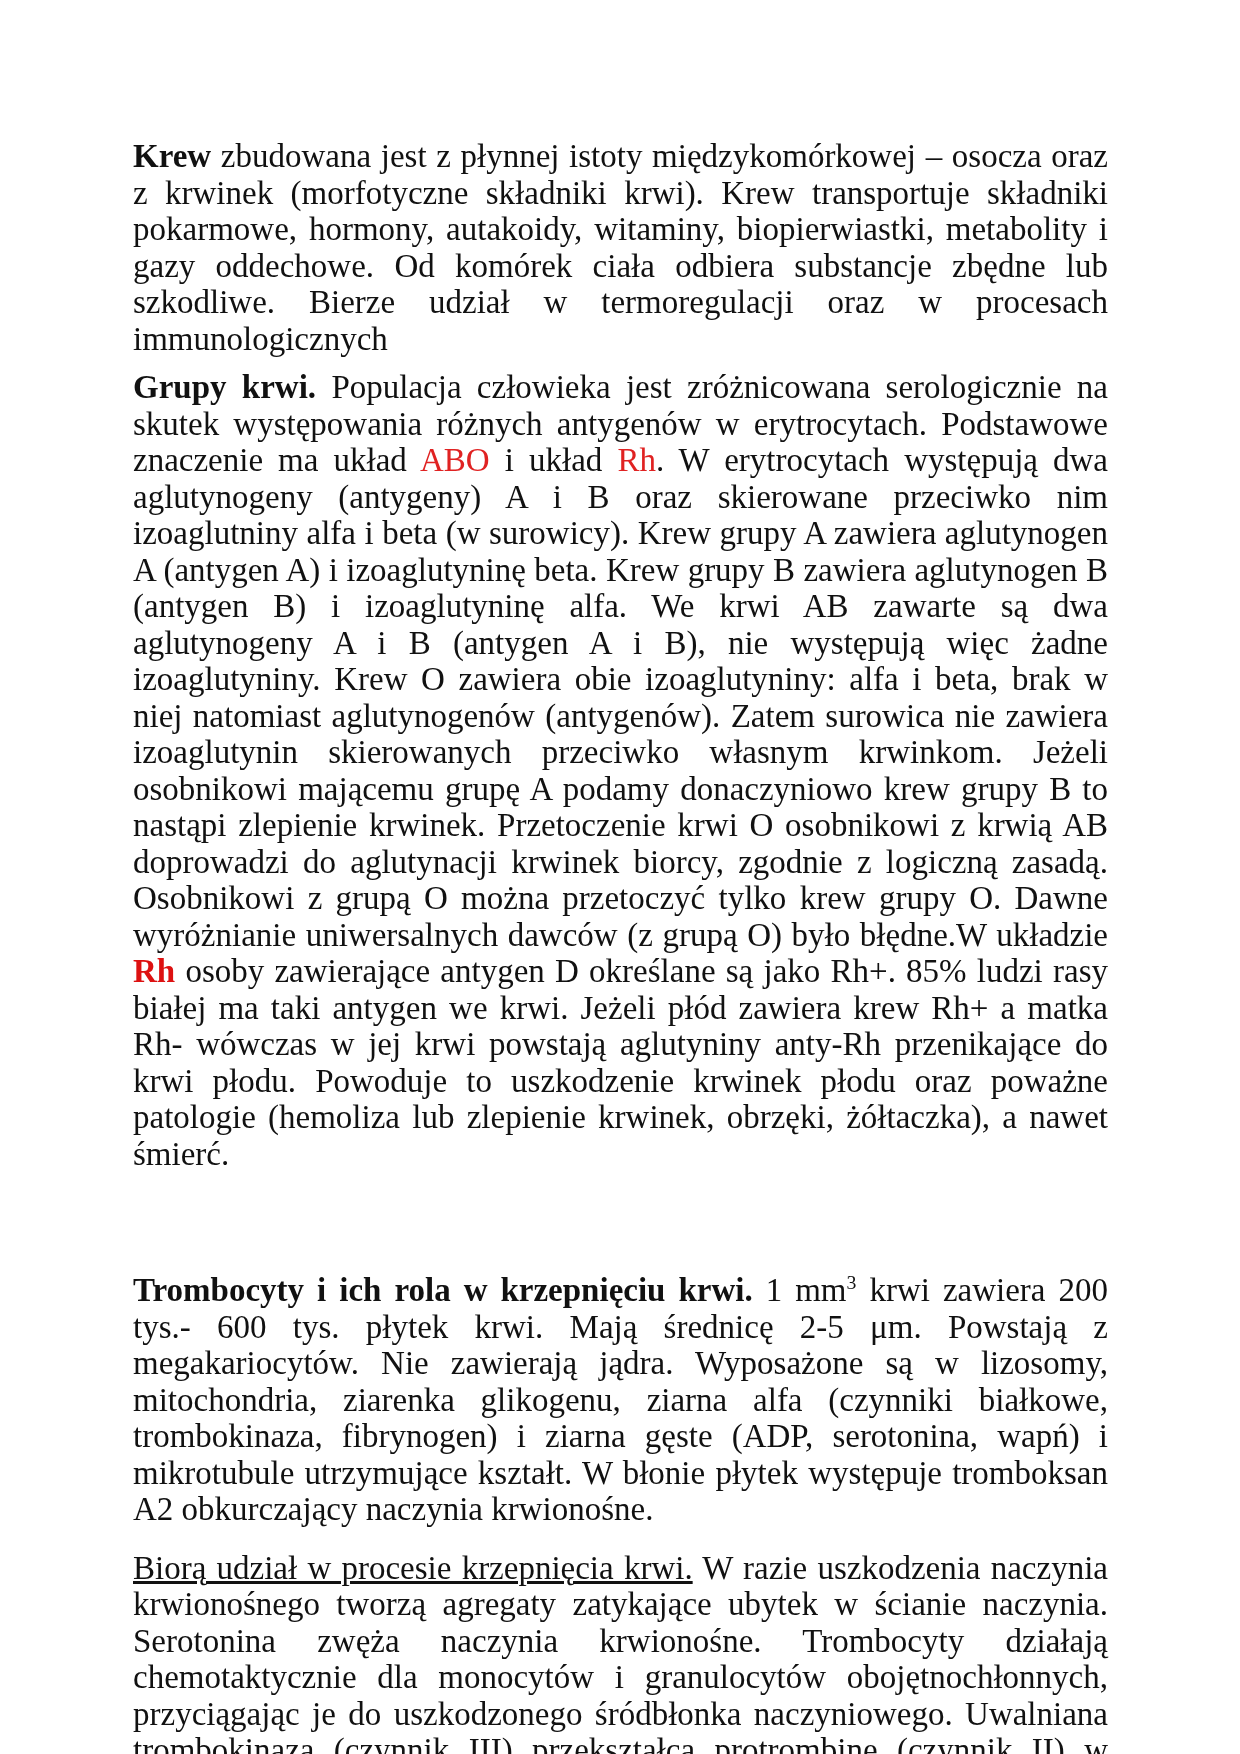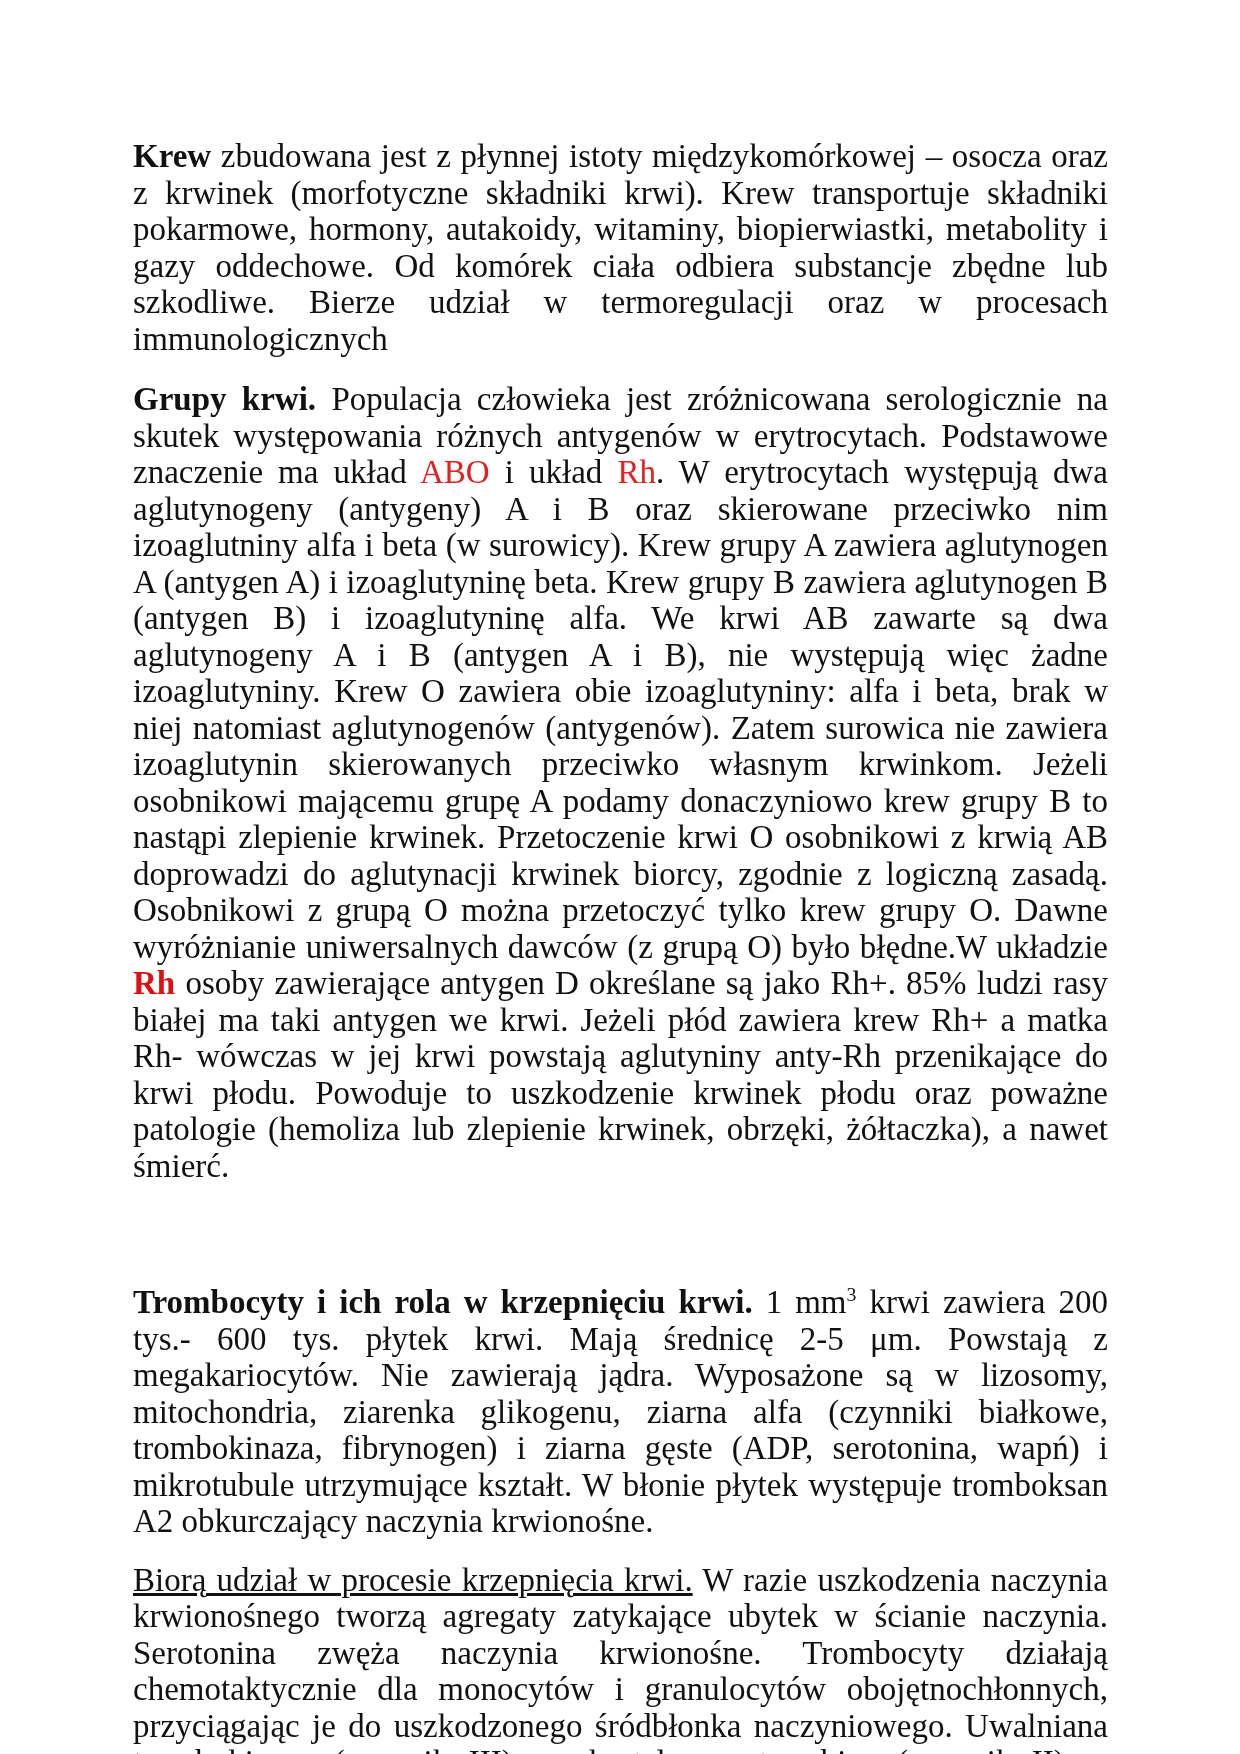--- a/index.html
+++ b/index.html
@@ -21,21 +21,21 @@
     font-family: "Liberation Serif", "DejaVu Serif", serif;
     font-size: 33px;
     line-height: 36.5px;
     color: var(--text-color, #111111);
     text-align: justify;
   }
   p.para {
     margin: 0;
     padding: 0;
   }
-  p.gap-small  { margin-top: 24px; }
+  p.gap-small  { margin-top: 12px; }
   p.gap-large  { margin-top: 100px; }
   p.gap-tiny   { margin-top: 22px; }
 
   .run-b    { font-weight: bold; }
   .run-red  { color: var(--red-color, #e02222); }
   .run-bred { color: var(--bold-red-color, #dd1111); font-weight: bold; }
   .run-u    { text-decoration: underline; }
   sup.run-sup {
     font-size: 60%;
     line-height: 0;

